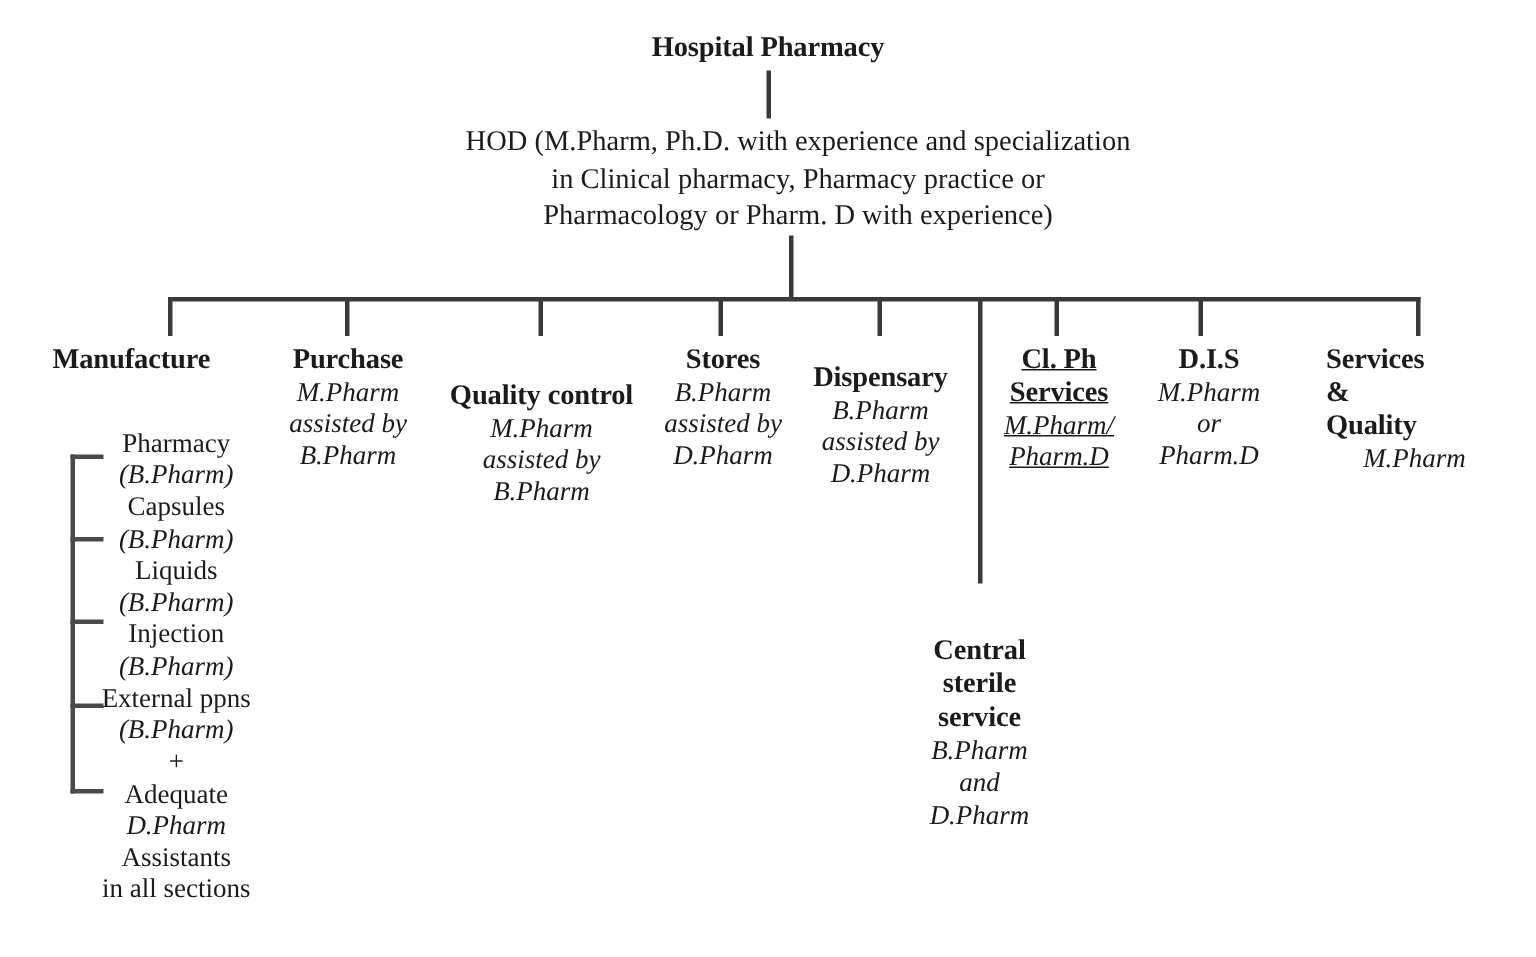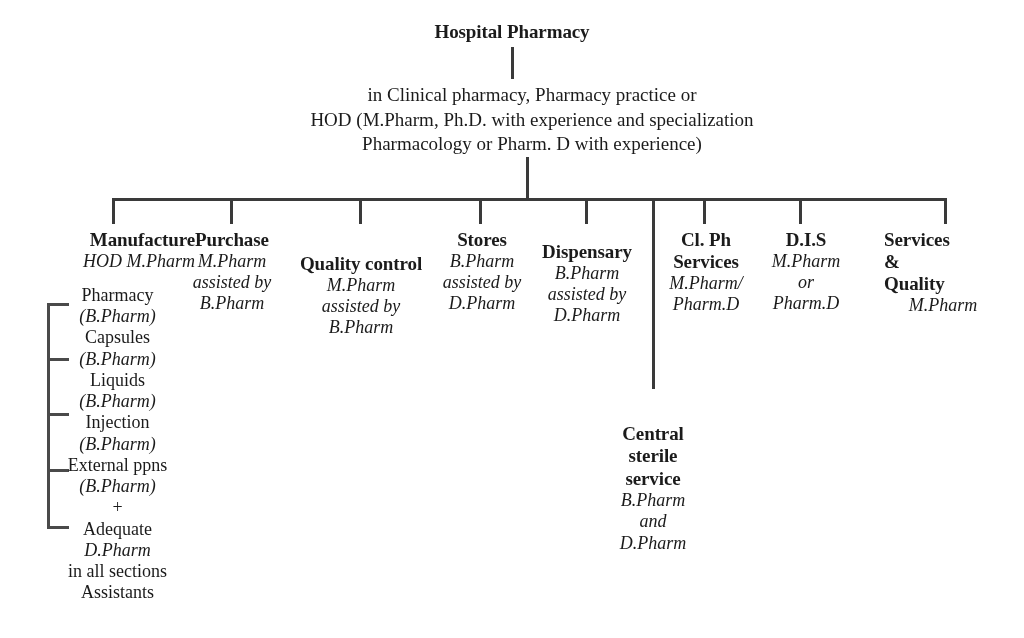--- a/index.html
+++ b/index.html
@@ -71,26 +71,26 @@
     left: 262px; top: 66px;
     width: 540px;
     font-size: 19px;
     line-height: 1.30;
   }
   
   .col { position: absolute; }
   .col .ttl { display: block; }
   .col .sub-i, .col .sub-r { display: block; }
 
-  #col-manufacture { left: 35px;  top: 212px; width: 160px; text-align: right; }
+  #col-manufacture { left: 35px;  top: 212px; width: 160px; text-align: left; }
   #col-purchase    { left: 174px; top: 212px; width: 116px; text-align: center; }
   #col-quality     { left: 286px; top: 212px; width: 150px; text-align: center; margin-top: 24px; }
   #col-stores      { left: 432px; top: 212px; width: 100px; text-align: center; }
   #col-dispensary  { left: 527px; top: 212px; width: 120px; text-align: center; margin-top: 12px; }
-  #col-clph        { left: 660px; top: 212px; width: 92px;  text-align: center; }
+  #col-clph        { left: 660px; top: 212px; width: 92px;  text-align: center; text-decoration: underline; }
   #col-dis         { left: 756px; top: 212px; width: 100px; text-align: center; }
   #col-education   { left: 884px; top: 212px; width: 118px; text-align: left; }
   #col-education .sub-i { text-align: center; }
 
   
   #manu-list {
     position: absolute;
     left: 35px; top: 268px;
     width: 165px;
     text-align: center;
@@ -115,42 +115,41 @@
 </head>
 <body>
 
 <div class="canvas">
 
   <div class="node ttl" id="root-title">Hospital Pharmacy</div>
 
   <div class="vline" style="left:511px; top:30px; height:32px;"></div>
 
   <div class="node" id="hod-block">
+    <div>HOD (M.Pharm, Ph.D. with experience and specialization</div>
     <div>in Clinical pharmacy, Pharmacy practice or</div>
-    <div>HOD (M.Pharm, Ph.D. with experience and specialization</div>
     <div>Pharmacology or Pharm. D with experience)</div>
   </div>
 
   <div class="vline" style="left:526px; top:140px; height:43px;"></div>
 
   <div class="hline" style="left:112px; top:181px; width:835px;"></div>
 
   <div class="vline" style="left:112px; top:181px; height:26px;"></div>
   <div class="vline" style="left:230px; top:181px; height:26px;"></div>
   <div class="vline" style="left:359px; top:181px; height:26px;"></div>
   <div class="vline" style="left:479px; top:181px; height:26px;"></div>
   <div class="vline" style="left:585px; top:181px; height:26px;"></div>
   <div class="vline" style="left:652px; top:181px; height:191px;"></div>
   <div class="vline" style="left:703px; top:181px; height:26px;"></div>
   <div class="vline" style="left:799px; top:181px; height:26px;"></div>
   <div class="vline" style="left:944px; top:181px; height:26px;"></div>
 
   <div class="col" id="col-manufacture">
     <span class="ttl">Manufacture</span>
-    <span class="sub-i">HOD M.Pharm</span>
   </div>
 
   <div class="col" id="col-purchase">
     <span class="ttl">Purchase</span>
     <span class="sub-i">M.Pharm</span>
     <span class="sub-i">assisted by</span>
     <span class="sub-i">B.Pharm</span>
   </div>
 
   <div class="col" id="col-quality">
@@ -209,22 +208,22 @@
     <span class="line it">(B.Pharm)</span>
     <span class="line">Liquids</span>
     <span class="line it">(B.Pharm)</span>
     <span class="line">Injection</span>
     <span class="line it">(B.Pharm)</span>
     <span class="line">External ppns</span>
     <span class="line it">(B.Pharm)</span>
     <span class="line">+</span>
     <span class="line">Adequate</span>
     <span class="line it">D.Pharm</span>
+    <span class="line">Assistants</span>
     <span class="line">in all sections</span>
-    <span class="line">Assistants</span>
   </div>
 
   <div id="central-sterile">
     <div class="ttl">Central</div>
     <div class="ttl">sterile</div>
     <div class="ttl">service</div>
     <div class="sub-i">B.Pharm</div>
     <div class="sub-i">and</div>
     <div class="sub-i">D.Pharm</div>
   </div>

